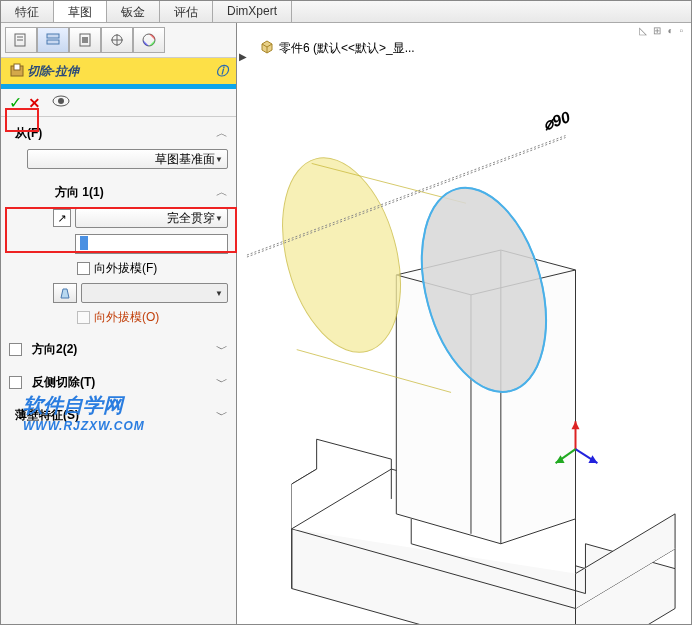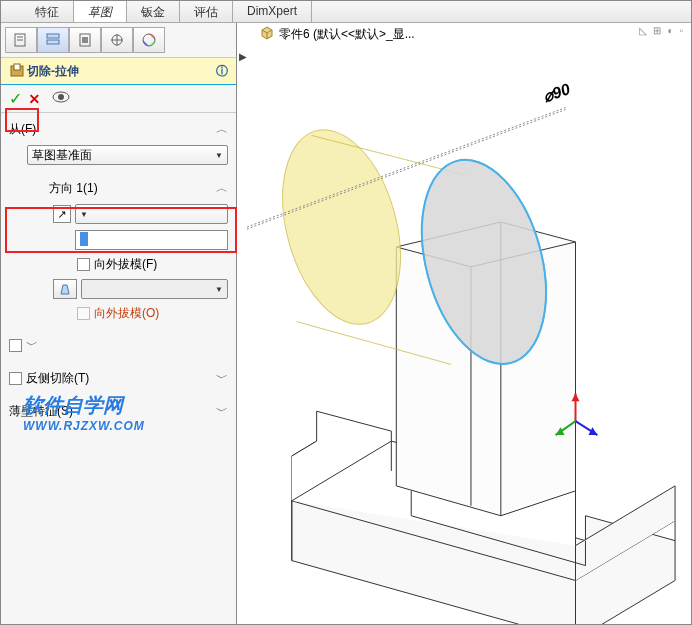--- a/index.html
+++ b/index.html
@@ -1,62 +1,62 @@
 <!DOCTYPE html>
 <html><head>
   <meta charset="utf-8">
   <style>
     * { box-sizing: border-box; margin: 0; padding: 0; }
     body { font-family: "Microsoft YaHei", Arial, sans-serif; font-size: 12px; background: #fff; width: 692px; height: 625px; overflow: hidden; position: relative; border: 1px solid #888; }
     
-    .tab-bar { display: flex; background: linear-gradient(#f8f8f8, #e8e8e8); border-bottom: 1px solid #aaa; height: 22px; padding-left: 20px; }
+    .tab-bar { display: flex; background: linear-gradient(#f8f8f8, #e8e8e8); border-bottom: 1px solid #aaa; height: 22px; }
     .tab { padding: 3px 14px; border-right: 1px solid #aaa; cursor: pointer; color: #333; }
-    .tab.active { background: #fff; font-style: italic; }
+    .tab.active { background: #fff; }
     
     .main-area { display: flex; height: calc(100% - 22px); }
     
     .left-panel { width: 236px; background: #f6f6f6; border-right: 1px solid #888; display: flex; flex-direction: column; }
     
     .panel-icons { display: flex; padding: 4px; border-bottom: 1px solid #ccc; gap: 0; }
     .panel-icon { width: 32px; height: 26px; border: 1px solid #aaa; background: linear-gradient(#fff, #e8e8e8); display: flex; align-items: center; justify-content: center; cursor: pointer; }
     .panel-icon.active { background: linear-gradient(#e8f0ff, #c8d8f0); }
     
-    .feature-header { display: flex; align-items: center; padding: 4px 8px; background: #fef9c3; border-bottom: 1px solid #0ea5e9; }
+    .feature-header { display: flex; align-items: center; padding: 4px 8px; background: #fde047; border-bottom: 5px solid #0ea5e9; font-style: italic; }
     .feature-title { flex: 1; font-weight: bold; color: #2a4a7a; }
     .help-icon { color: #2a6ab0; cursor: pointer; font-weight: bold; }
     
     .confirm-row { display: flex; align-items: center; padding: 4px 8px; border-bottom: 1px solid #ccc; gap: 6px; }
     .ok-btn { color: #0a0; font-size: 16px; cursor: pointer; }
     .cancel-btn { color: #d00; font-size: 14px; cursor: pointer; font-weight: bold; }
     .eye-btn { margin-left: 6px; cursor: pointer; }
     
     .red-box { border: 2px solid #e22; position: absolute; pointer-events: none; z-index: 10; }
     
     .section { padding: 4px 8px; }
     .section-header { display: flex; align-items: center; padding: 4px 0; cursor: pointer; }
-    .section-title { flex: 1; font-weight: normal; }
+    .section-title { flex: 1; font-weight: bold; margin-left: 6px; }
     .collapse-icon { color: #666; }
     
     .form-row { display: flex; align-items: center; padding: 3px 0 3px 18px; gap: 4px; }
     .dropdown { flex: 1; height: 20px; background: linear-gradient(#fff, #eee); border: 1px solid #888; border-radius: 2px; padding: 1px 4px; display: flex; align-items: center; cursor: pointer; }
-    .dropdown-text { flex: 1; }
+    .dropdown-text { flex: 1; text-align: right; }
     .dropdown-arrow { font-size: 8px; color: #333; }
     
     .dir-icon { width: 18px; height: 18px; background: #fff; border: 1px solid #888; display: flex; align-items: center; justify-content: center; cursor: pointer; font-size: 11px; }
     
     .input-box { flex: 1; height: 20px; background: #fff; border: 1px solid #888; padding: 1px 4px; }
     .blue-selection { background: #4a90e2; width: 8px; height: 14px; display: inline-block; }
     
     .checkbox-row { display: flex; align-items: center; padding: 3px 0 3px 28px; gap: 4px; }
     .checkbox { width: 13px; height: 13px; border: 1px solid #888; background: #fff; cursor: pointer; }
     
     .cube-icon { width: 24px; height: 20px; border: 1px solid #888; background: linear-gradient(#fff,#e8e8e8); display: flex; align-items: center; justify-content: center; cursor: pointer; }
     
     .viewport { flex: 1; position: relative; background: #fff; overflow: hidden; }
-    .viewport-header { display: flex; align-items: center; padding: 2px 6px; gap: 4px; }
+    .viewport-header { display: flex; align-items: center; padding: 16px 6px; gap: 4px; }
     .part-icon { color: #d4a84a; }
     
     .top-right-icons { position: absolute; top: 2px; right: 6px; display: flex; gap: 2px; }
     .tri { color: #888; font-size: 10px; cursor: pointer; padding: 0 2px; }
     
     .expand-arrow { position: absolute; left: 2px; top: 28px; cursor: pointer; font-size: 10px; color: #444; }
     
     .watermark { position: absolute; left: 22px; top: 391px; font-size: 20px; font-weight: bold; font-style: italic; white-space: nowrap; }
     .wm-top { color: #2a7de0; }
     .wm-bottom { color: #2a7de0; font-size: 12px; font-weight: bold; letter-spacing: 1px; }
@@ -148,20 +148,21 @@
     </div>
 
     <div class="section" style="position:relative;padding-left:48px;">
       <div class="section-header">
         <span class="section-title">方向 1(1)</span>
         <span class="collapse-icon">︿</span>
       </div>
       <div class="form-row" style="padding-left:4px;">
         <div class="dir-icon">↗</div>
         <div class="dropdown">
+          <span class="dropdown-text">完全贯穿</span>
           <span class="dropdown-arrow">▼</span>
         </div>
       </div>
       <div class="form-row" style="padding-left:4px;">
         <div class="dir-icon" style="border:none;background:none;"></div>
         <div class="input-box"><span class="blue-selection"></span></div>
       </div>
       <div class="checkbox-row">
         <div class="checkbox"></div>
         <span>向外拔模(F)</span>
@@ -179,20 +180,21 @@
       </div>
       <div class="checkbox-row">
         <div class="checkbox" style="opacity:0.5;"></div>
         <span style="color:#c2410c;">向外拔模(O)</span>
       </div>
     </div>
 
     <div class="section">
       <div class="section-header">
         <div class="checkbox" style="margin-right:4px;"></div>
+        <span class="section-title">方向2(2)</span>
         <span class="collapse-icon">﹀</span>
       </div>
     </div>
 
     <div class="section">
       <div class="section-header">
         <div class="checkbox" style="margin-right:4px;"></div>
         <span class="section-title">反侧切除(T)</span>
         <span class="collapse-icon">﹀</span>
       </div>

